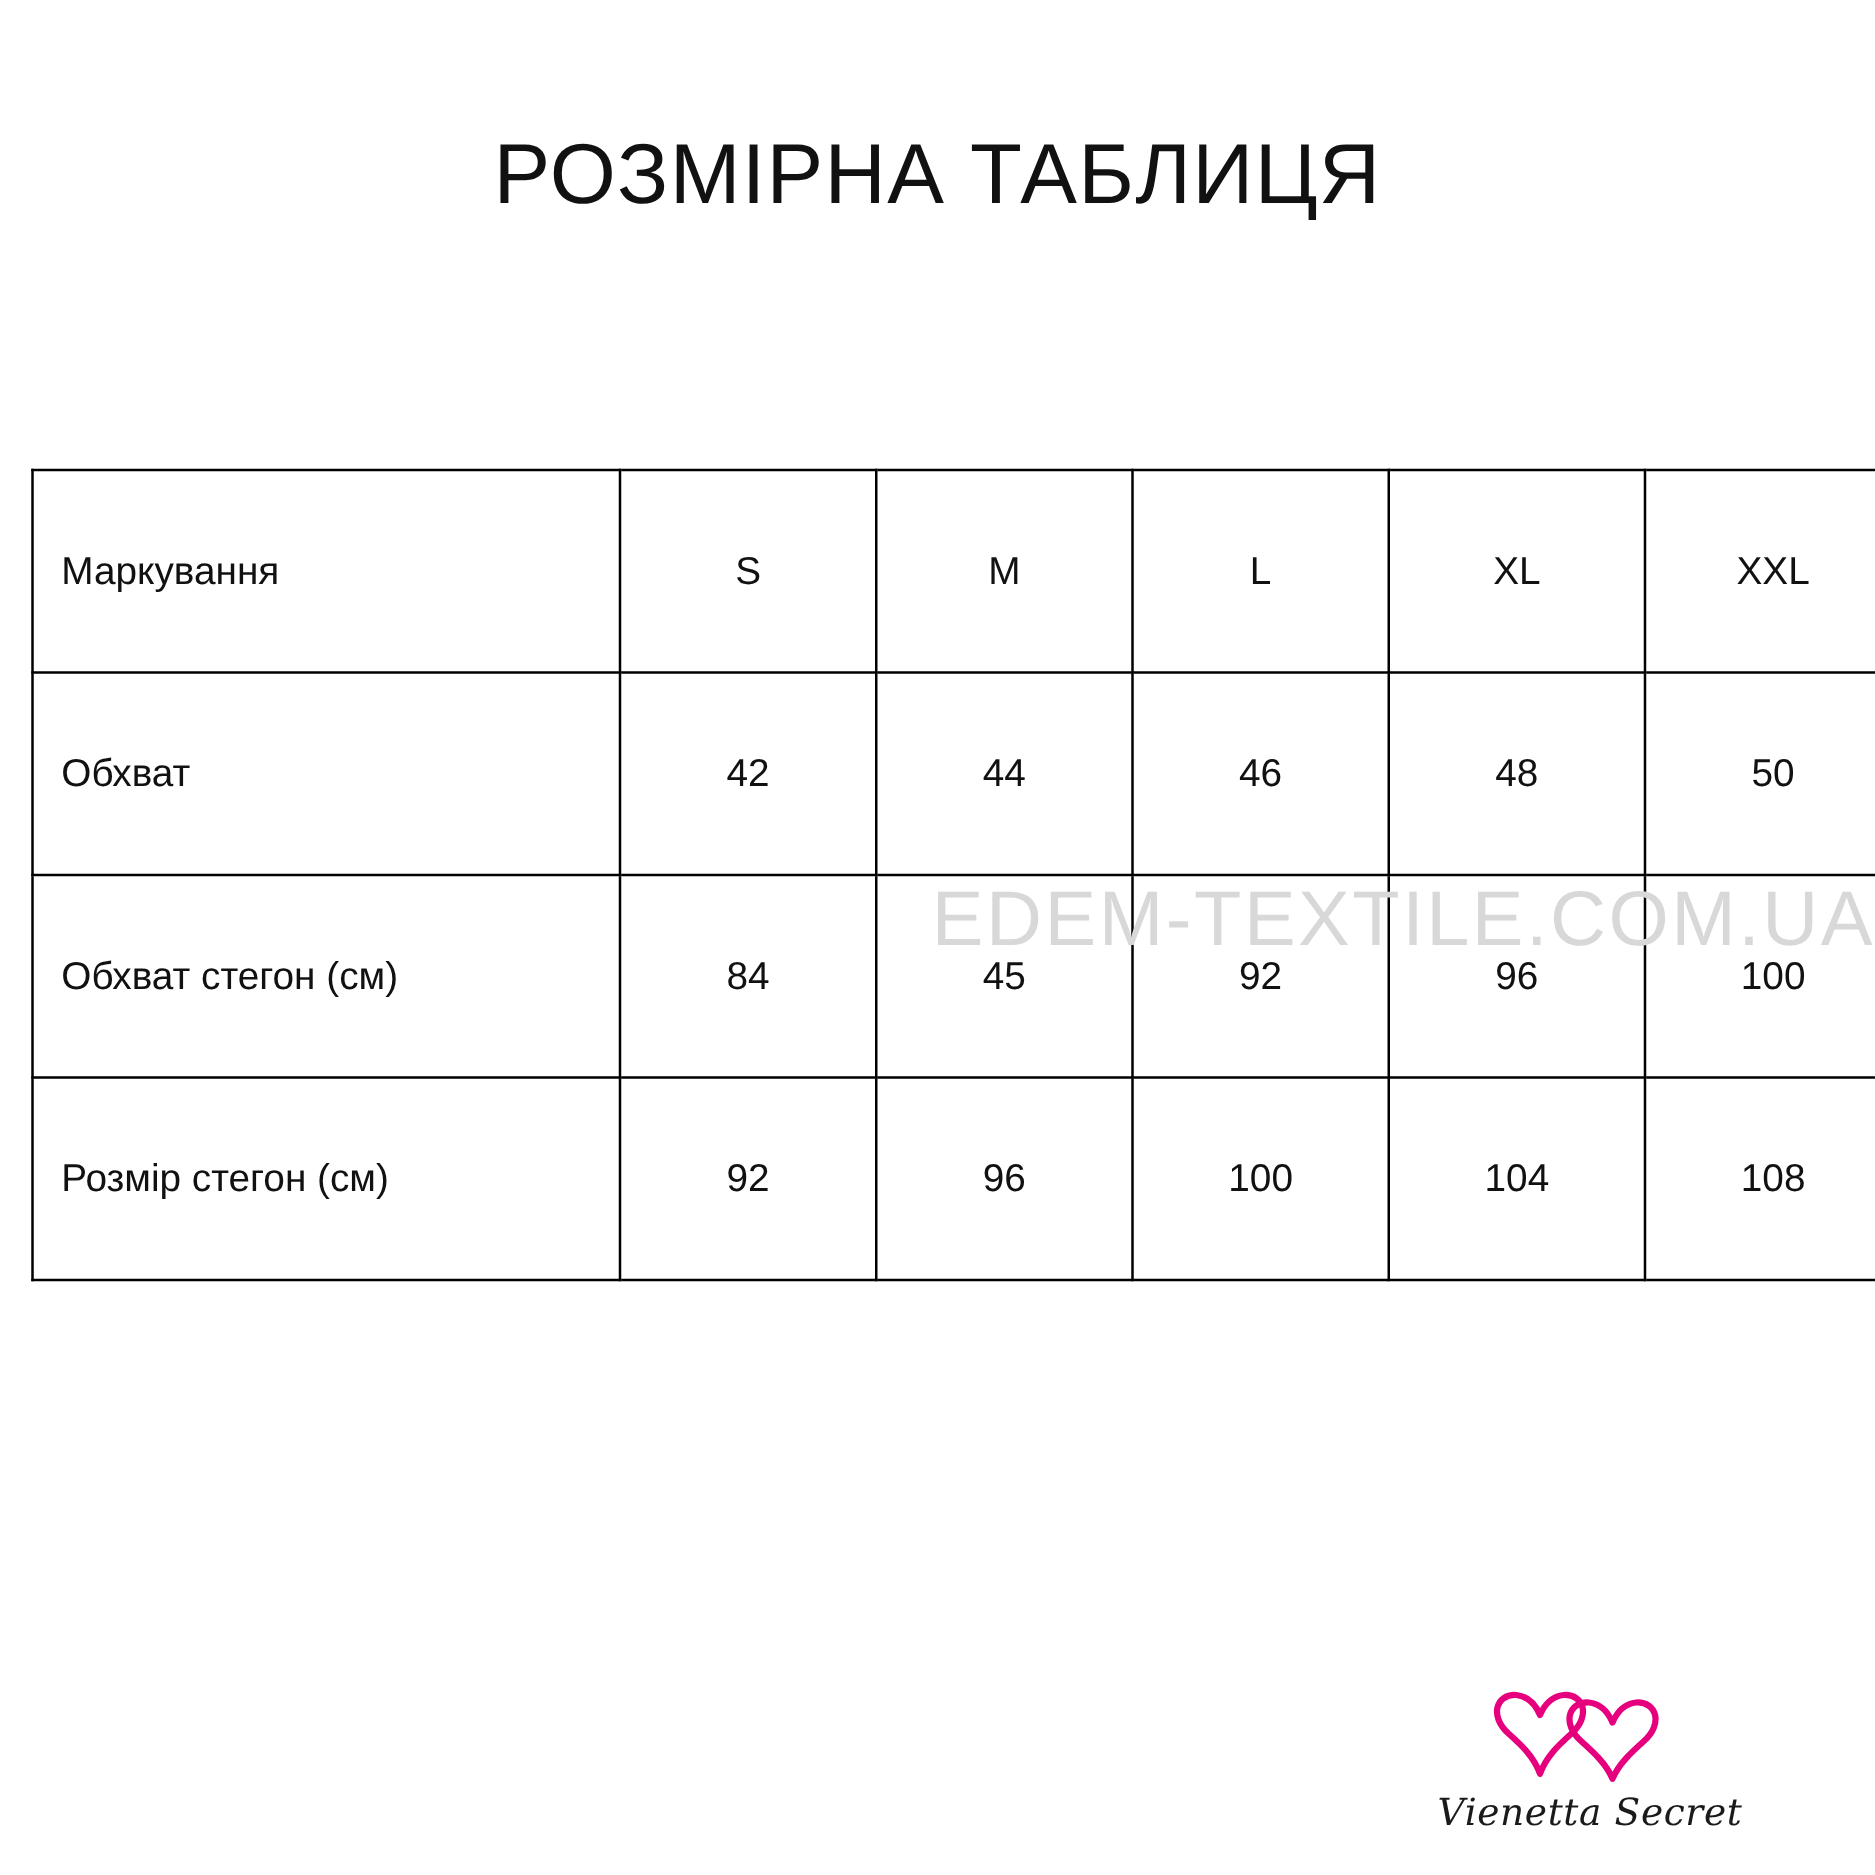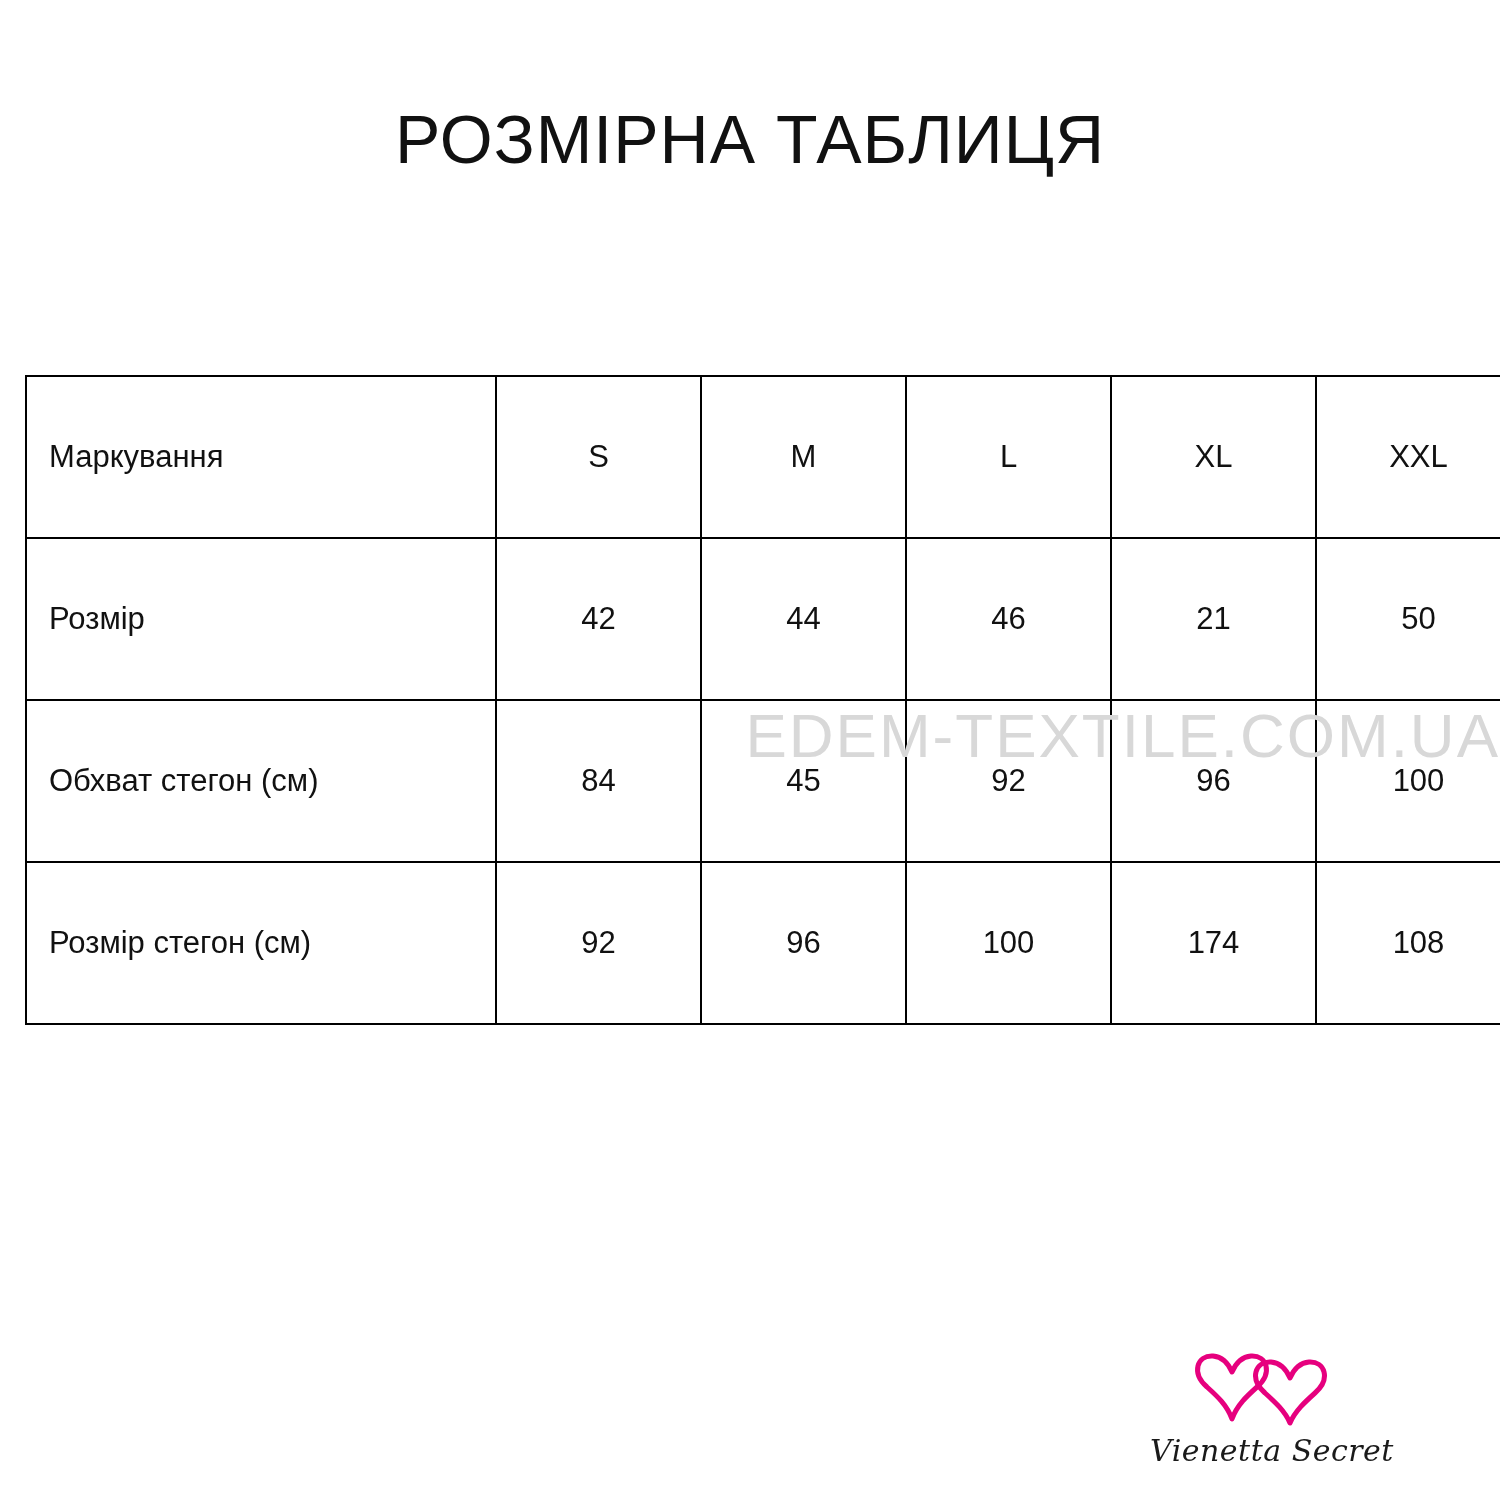--- a/index.html
+++ b/index.html
@@ -118,41 +118,41 @@
       <tbody>
         <tr>
           <td class="row-label">Маркування</td>
           <td class="val">S</td>
           <td class="val">M</td>
           <td class="val">L</td>
           <td class="val">XL</td>
           <td class="val">XXL</td>
         </tr>
         <tr>
-          <td class="row-label">Розмір</td>
+          <td class="row-label">Обхват</td>
           <td class="val">42</td>
           <td class="val">44</td>
           <td class="val">46</td>
-          <td class="val">21</td>
+          <td class="val">48</td>
           <td class="val">50</td>
         </tr>
         <tr>
           <td class="row-label">Обхват стегон (см)</td>
           <td class="val">84</td>
           <td class="val">45</td>
           <td class="val">92</td>
           <td class="val">96</td>
           <td class="val">100</td>
         </tr>
         <tr>
           <td class="row-label">Розмір стегон (см)</td>
           <td class="val">92</td>
           <td class="val">96</td>
           <td class="val">100</td>
-          <td class="val">174</td>
+          <td class="val">104</td>
           <td class="val">108</td>
         </tr>
       </tbody>
     </table>
   </div>
 
   <div class="watermark">EDEM-TEXTILE.COM.UA</div>
 
   <div class="brand">
     <div class="brand-hearts">

